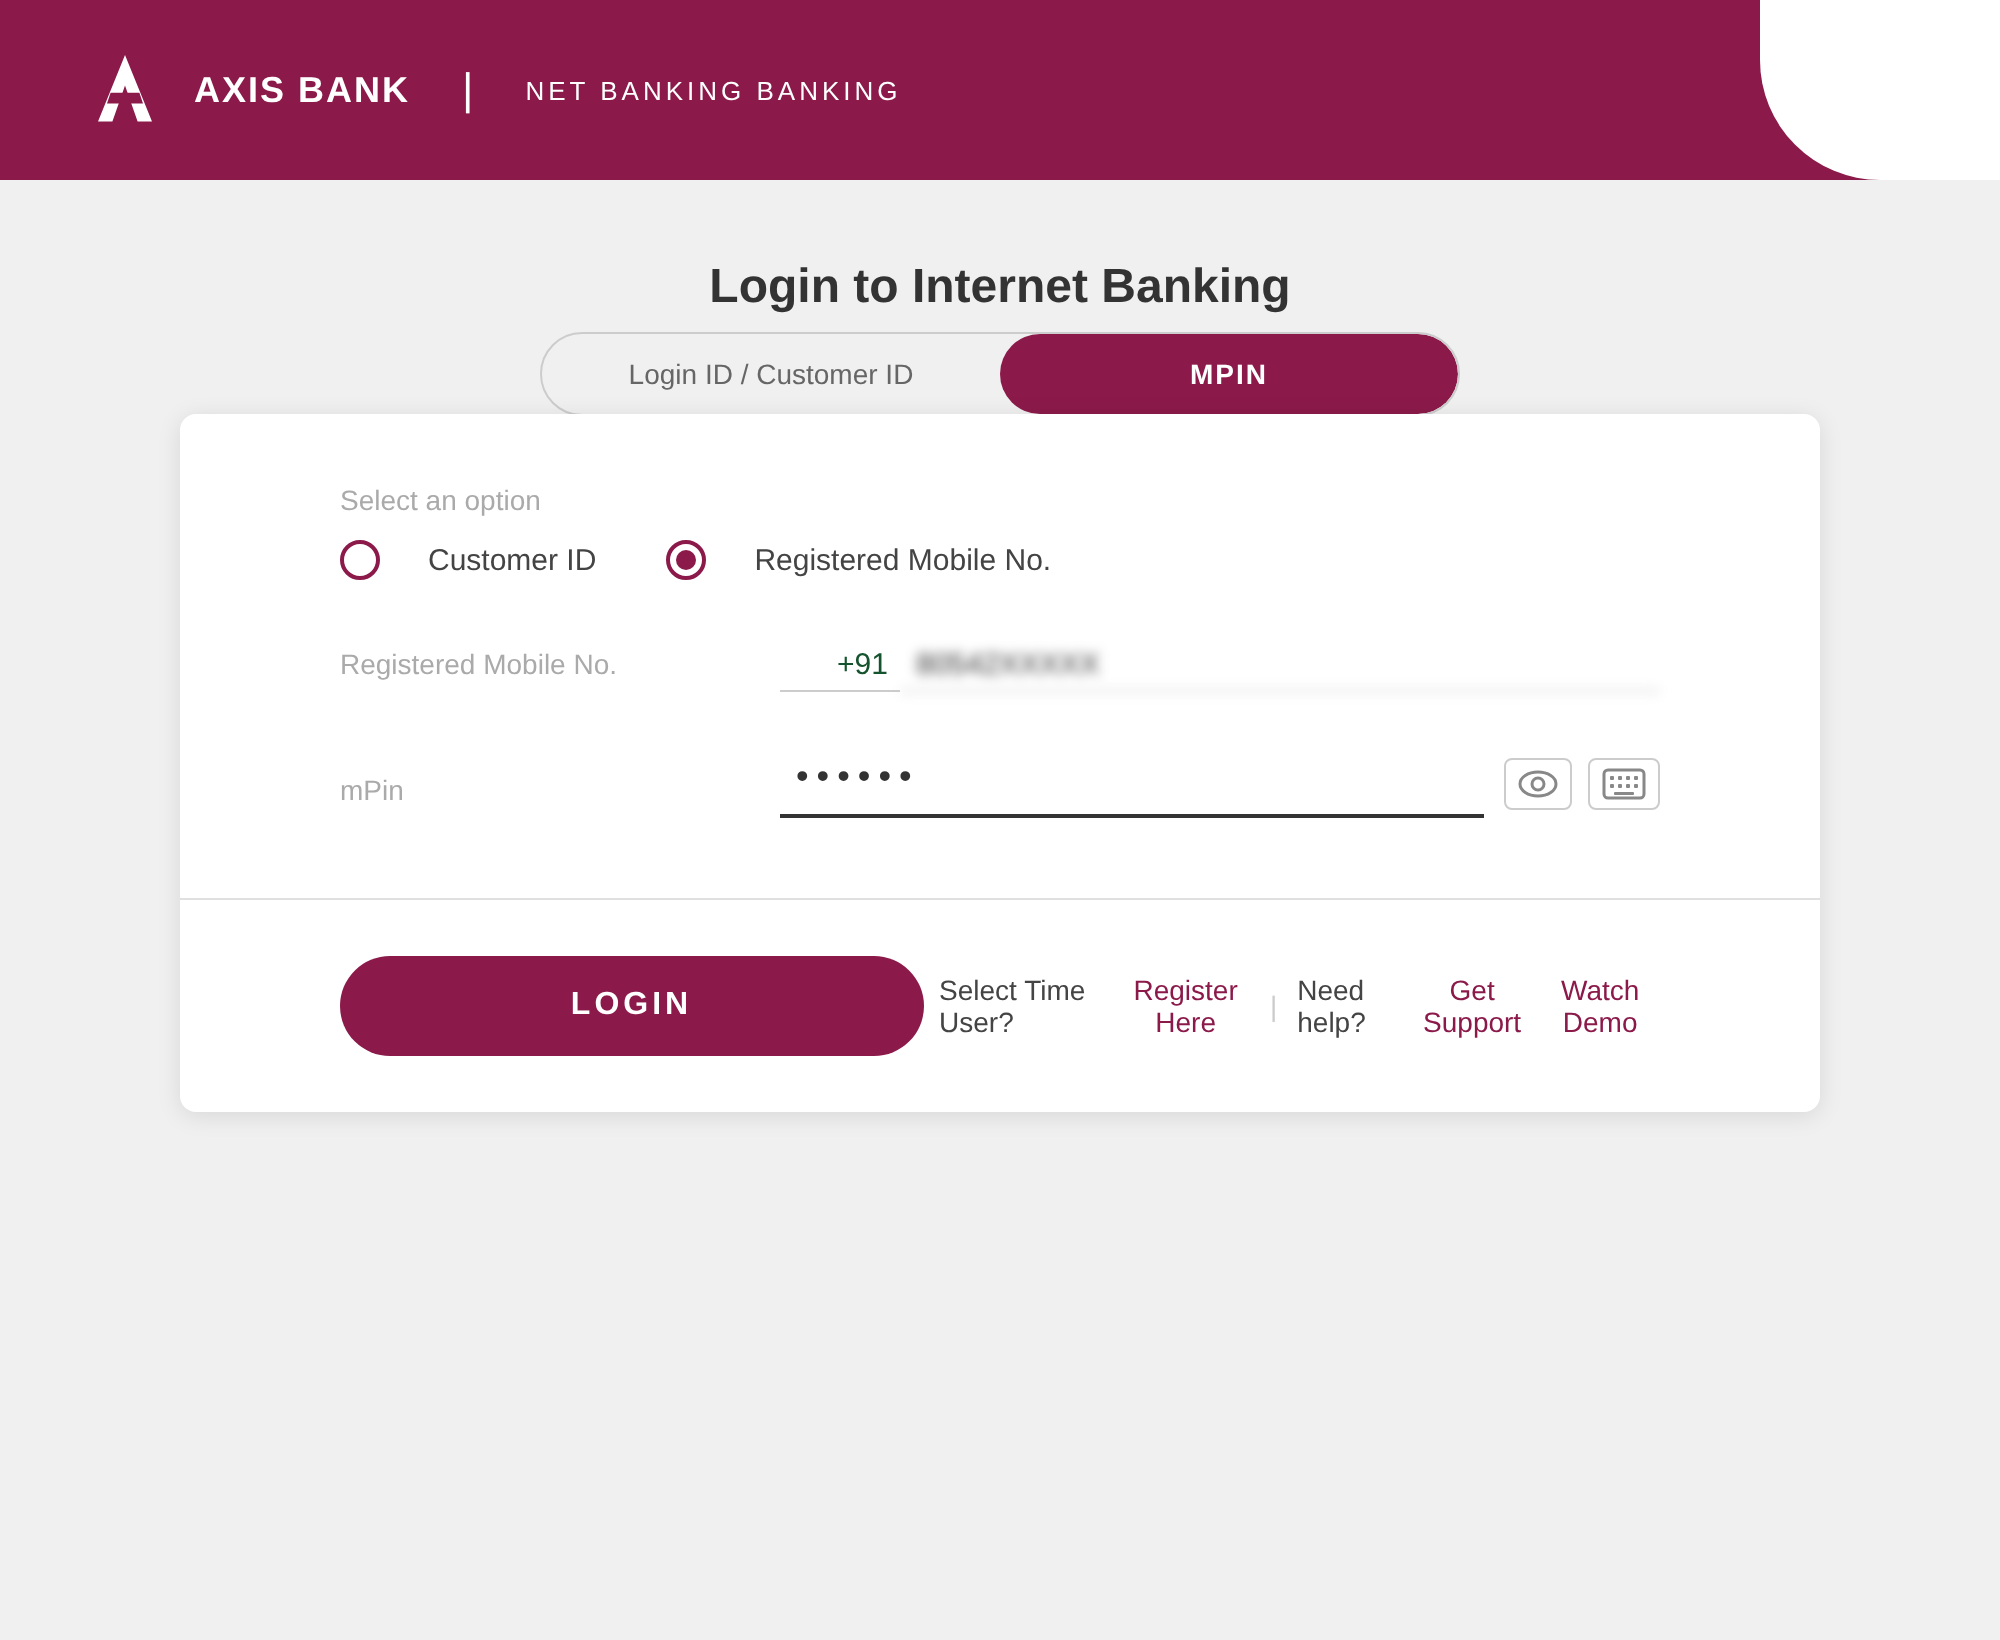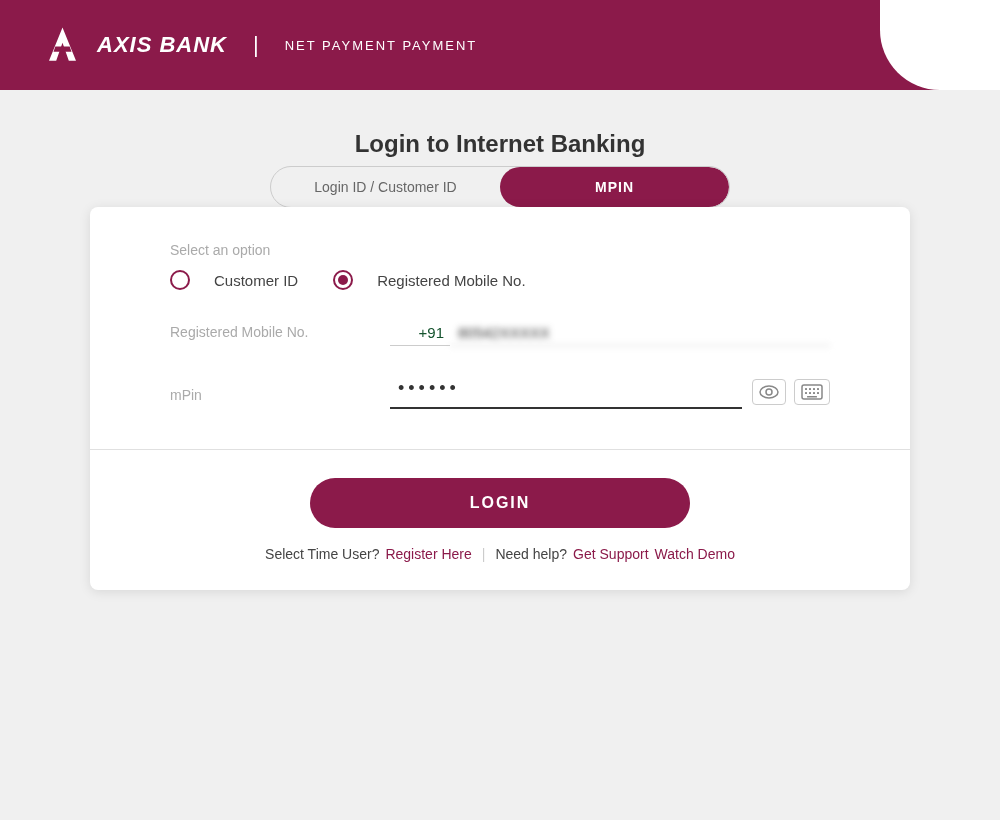--- a/index.html
+++ b/index.html
@@ -34,24 +34,23 @@
       align-items: center;
       gap: 12px;
       z-index: 1;
     }
     .logo-icon {
       width: 45px;
       height: 45px;
     }
     .header-bank-name {
       color: white;
-      font-size: 22px;
+      font-size: 18px;
       font-weight: bold;
       letter-spacing: 1px;
-      font-style: italic;
     }
     .header-divider {
       color: white;
       margin: 0 14px;
       font-size: 22px;
       font-weight: 100;
     }
     .header-subtitle {
       color: white;
       font-size: 13px;
@@ -245,23 +244,23 @@
       align-items: center;
       justify-content: center;
       font-size: 16px;
     }
 
     
     .card-footer {
       border-top: 1px solid #e0e0e0;
       padding: 28px 80px;
       display: flex;
-      flex-direction: column;
-      align-items: center;
-      gap: 18px;
+      flex-direction: row;
+      align-items: center;
+      gap: 8px;
     }
 
     .login-btn {
       background: #8B1A4A;
       color: white;
       border: none;
       border-radius: 30px;
       width: 380px;
       height: 50px;
       font-size: 16px;
@@ -296,21 +295,21 @@
 
 <div class="header">
   <div class="header-logo">
     <svg class="logo-icon" viewBox="0 0 50 50" fill="none" xmlns="http://www.w3.org/2000/svg">
 
       <polygon points="25,5 10,42 18,42 25,22 32,42 40,42" fill="white"></polygon>
       <polygon points="15,32 35,32 33,26 17,26" fill="#8B1A4A"></polygon>
     </svg>
     <span class="header-bank-name">AXIS BANK</span>
     <span class="header-divider">|</span>
-    <span class="header-subtitle">NET PAYMENT PAYMENT</span>
+    <span class="header-subtitle">NET BANKING BANKING</span>
   </div>
 </div>
 
 <div class="main-content">
   <div class="page-title">Login to Internet Banking</div>
 
   <div class="tab-switcher">
     <button class="tab-btn">Login ID / Customer ID</button>
     <button class="tab-btn active">MPIN</button>
   </div>

